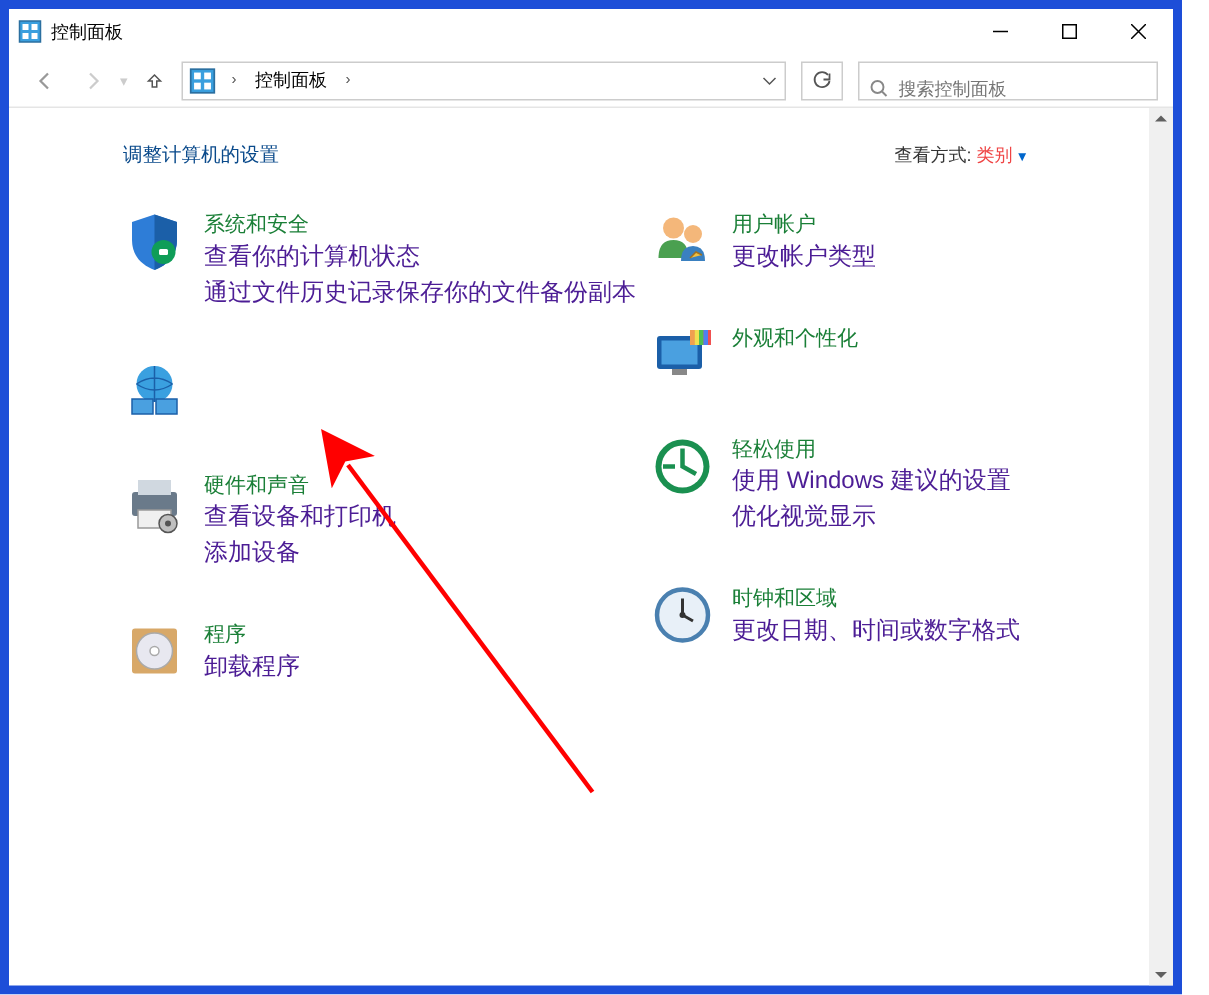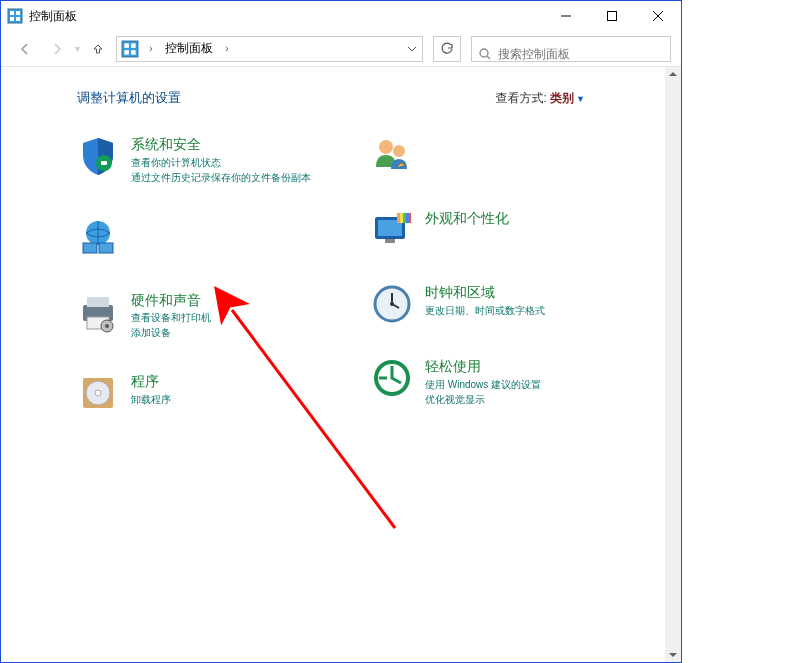--- a/index.html
+++ b/index.html
@@ -1,17 +1,17 @@
 <!DOCTYPE html>
 <html><head>
 <meta charset="utf-8">
 <style>
 * { margin: 0; padding: 0; box-sizing: border-box; font-family: "Microsoft YaHei", "Segoe UI", sans-serif; }
 body { background: #fff; width: 806px; height: 663px; overflow: hidden; position: relative; }
-.window { width: 682px; height: 663px; border: 1px solid #1d4ed8; background: #fff; display: flex; flex-direction: column; }
+.window { width: 788px; height: 663px; border: 6px solid #1d4ed8; background: #fff; display: flex; flex-direction: column; }
 
 
 .titlebar { height: 30px; display: flex; align-items: center; padding-left: 6px; }
 .titlebar .app-icon { width: 16px; height: 16px; margin-right: 6px; }
 .titlebar .title { font-size: 12px; color: #000; flex: 1; }
 .titlebar .win-controls { display: flex; }
 .titlebar .win-btn { width: 46px; height: 30px; display: flex; align-items: center; justify-content: center; cursor: pointer; }
 .titlebar .win-btn svg { width: 10px; height: 10px; }
 
 
@@ -30,31 +30,31 @@
 .search .search-icon { width: 14px; height: 14px; margin: 0 6px; color: #888;}
 .search input { border: none; outline: none; font-size: 12px; flex: 1; background: transparent; }
 
 
 .content { flex: 1; padding: 22px 26px 12px 26px; position: relative; overflow: hidden; }
 .scrollbar { position: absolute; right: 0; top: 0; bottom: 0; width: 16px; background: #f0f0f0; display:flex; flex-direction:column; align-items:center; justify-content:space-between; padding:2px 0;}
 .scrollbar svg{width:10px;height:10px;fill:#606060;}
 .header-row { display: flex; align-items: center; margin-bottom: 28px; padding-left: 50px; padding-right: 70px;}
 .header-row h1 { font-size: 13px; color: #0a4a8b; font-weight: normal; flex: 1; }
 .view-mode { font-size: 12px; color: #333; }
-.view-mode .link { color: #7f1d1d; cursor: pointer; font-weight: bold; }
+.view-mode .link { color: #ef4444; cursor: pointer; }
 .view-mode .dd2 { font-size: 9px; color: #0066cc; margin-left: 2px;}
 
 .columns { display: flex; padding-left: 50px; gap: 10px;}
 .col { flex: 1; display: flex; flex-direction: column; gap: 32px; }
 
 .cat { display: flex; gap: 12px; }
 .cat-icon { width: 42px; height: 42px; flex-shrink: 0; }
 .cat-text { display: flex; flex-direction: column; }
 .cat-title { font-size: 14px; color: #1a7f37; cursor: pointer; line-height: 1.4; white-space: nowrap;}
-.cat-link { font-size: 10px; color: #0f766e; cursor: pointer; line-height: 1.5; white-space: nowrap;}
+.cat-link { font-size: 16px; color: #4c1d95; cursor: pointer; line-height: 1.5; white-space: nowrap;}
 
 
 .arrow-anno { position: absolute; left: 0; top: 0; width: 100%; height: 100%; pointer-events: none; z-index: 50;}
 </style>
 </head>
 <body>
 
 <div class="window">
 
   <div class="titlebar">
@@ -221,20 +221,24 @@
         <div class="cat">
           <span class="cat-icon">
             <svg viewBox="0 0 42 42">
                 <circle cx="15" cy="12" r="7" fill="#f4b77a"></circle>
                 <path d="M5 32 Q5 20 15 20 Q25 20 25 32 Z" fill="#4aa050"></path>
                 <circle cx="28" cy="16" r="6" fill="#f4b77a"></circle>
                 <path d="M20 34 Q20 24 28 24 Q36 24 36 34 Z" fill="#3a80c0"></path>
                 <path d="M26 32 L30 28 L34 30" fill="#f0c040" stroke="#a07020"></path>
               </svg>
           </span>
+          <div class="cat-text">
+            <span class="cat-title">用户帐户</span>
+            <span class="cat-link">更改帐户类型</span>
+          </div>
         </div>
 
         <div class="cat">
           <span class="cat-icon">
             <svg viewBox="0 0 42 42">
                 <rect x="4" y="8" width="30" height="22" fill="#1b5fa8" rx="2"></rect>
                 <rect x="7" y="11" width="24" height="16" fill="#4aa0e0"></rect>
                 <rect x="14" y="30" width="10" height="4" fill="#888"></rect>
                 <rect x="26" y="4" width="14" height="10" fill="#f05050"></rect>
                 <rect x="26" y="4" width="3" height="10" fill="#f0a050"></rect>
@@ -244,44 +248,44 @@
               </svg>
           </span>
           <div class="cat-text">
             <span class="cat-title">外观和个性化</span>
           </div>
         </div>
 
         <div class="cat">
           <span class="cat-icon">
             <svg viewBox="0 0 42 42">
-                <circle cx="21" cy="21" r="17" fill="#e8f0f8" stroke="#4a80b0" stroke-width="3"></circle>
-                <path d="M21 10 V21 L28 25" stroke="#333" stroke-width="2" fill="none"></path>
-                <circle cx="21" cy="21" r="2" fill="#333"></circle>
-              </svg>
-          </span>
-          <div class="cat-text">
-            <span class="cat-title">时钟和区域</span>
-            <span class="cat-link">更改日期、时间或数字格式</span>
-          </div>
-        </div>
-
-        <div class="cat">
-          <span class="cat-icon">
-            <svg viewBox="0 0 42 42">
                 <circle cx="21" cy="21" r="18" fill="#1a9050"></circle>
                 <circle cx="21" cy="21" r="14" fill="#fff"></circle>
                 <path d="M21 9 L21 21 L30 26" stroke="#1a9050" stroke-width="3" fill="none"></path>
                 <path d="M8 21 L16 21" stroke="#1a9050" stroke-width="3"></path>
               </svg>
           </span>
           <div class="cat-text">
             <span class="cat-title">轻松使用</span>
             <span class="cat-link">使用 Windows 建议的设置</span>
             <span class="cat-link">优化视觉显示</span>
+          </div>
+        </div>
+
+        <div class="cat">
+          <span class="cat-icon">
+            <svg viewBox="0 0 42 42">
+                <circle cx="21" cy="21" r="17" fill="#e8f0f8" stroke="#4a80b0" stroke-width="3"></circle>
+                <path d="M21 10 V21 L28 25" stroke="#333" stroke-width="2" fill="none"></path>
+                <circle cx="21" cy="21" r="2" fill="#333"></circle>
+              </svg>
+          </span>
+          <div class="cat-text">
+            <span class="cat-title">时钟和区域</span>
+            <span class="cat-link">更改日期、时间或数字格式</span>
           </div>
         </div>
       </div>
     </div>
 
     <div class="scrollbar">
       <svg viewBox="0 0 10 10">
           <path d="M1 7 L5 3 L9 7 Z"></path>
         </svg>
       <svg viewBox="0 0 10 10">

